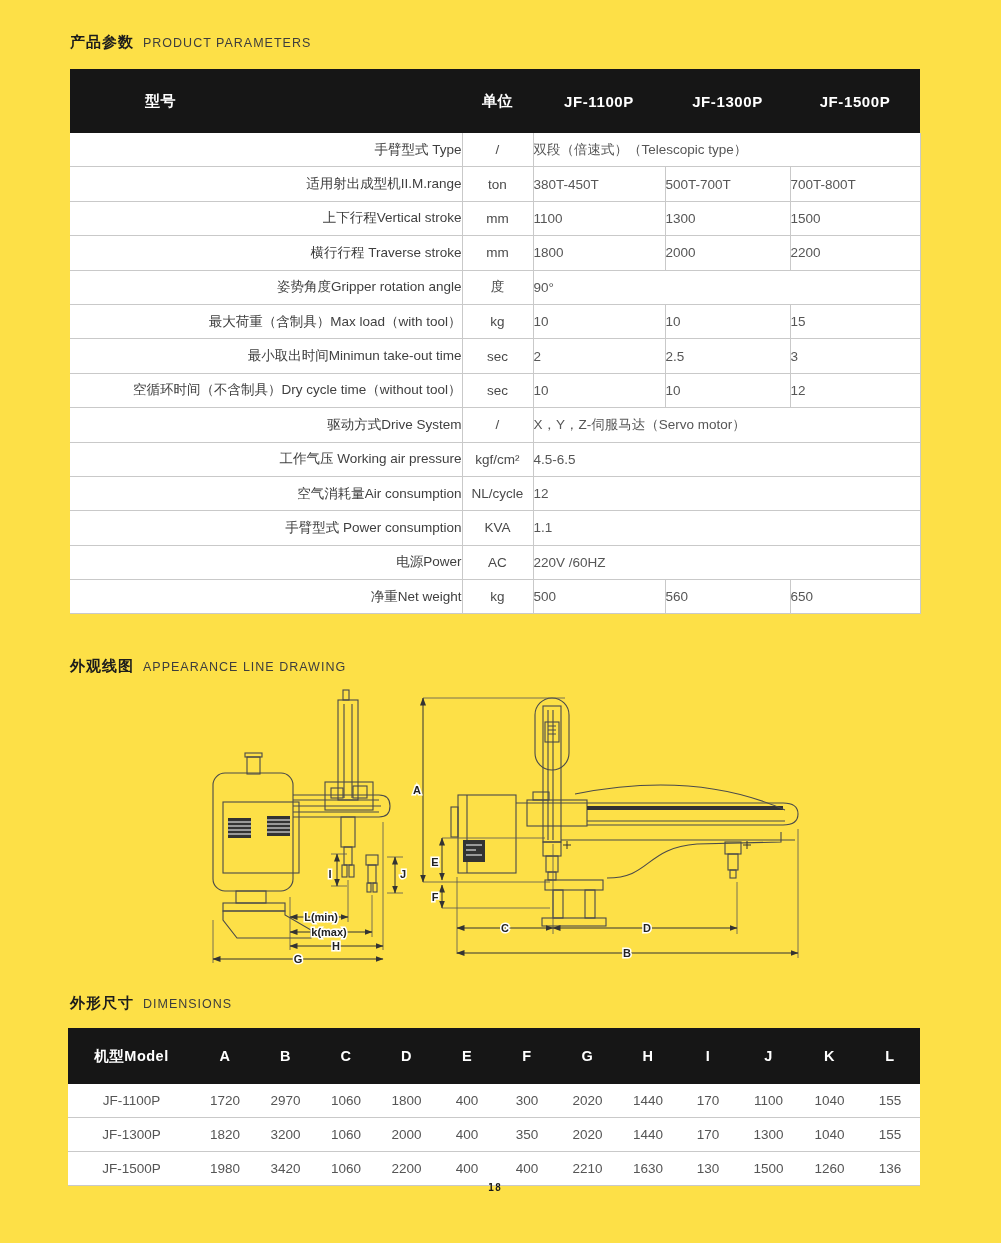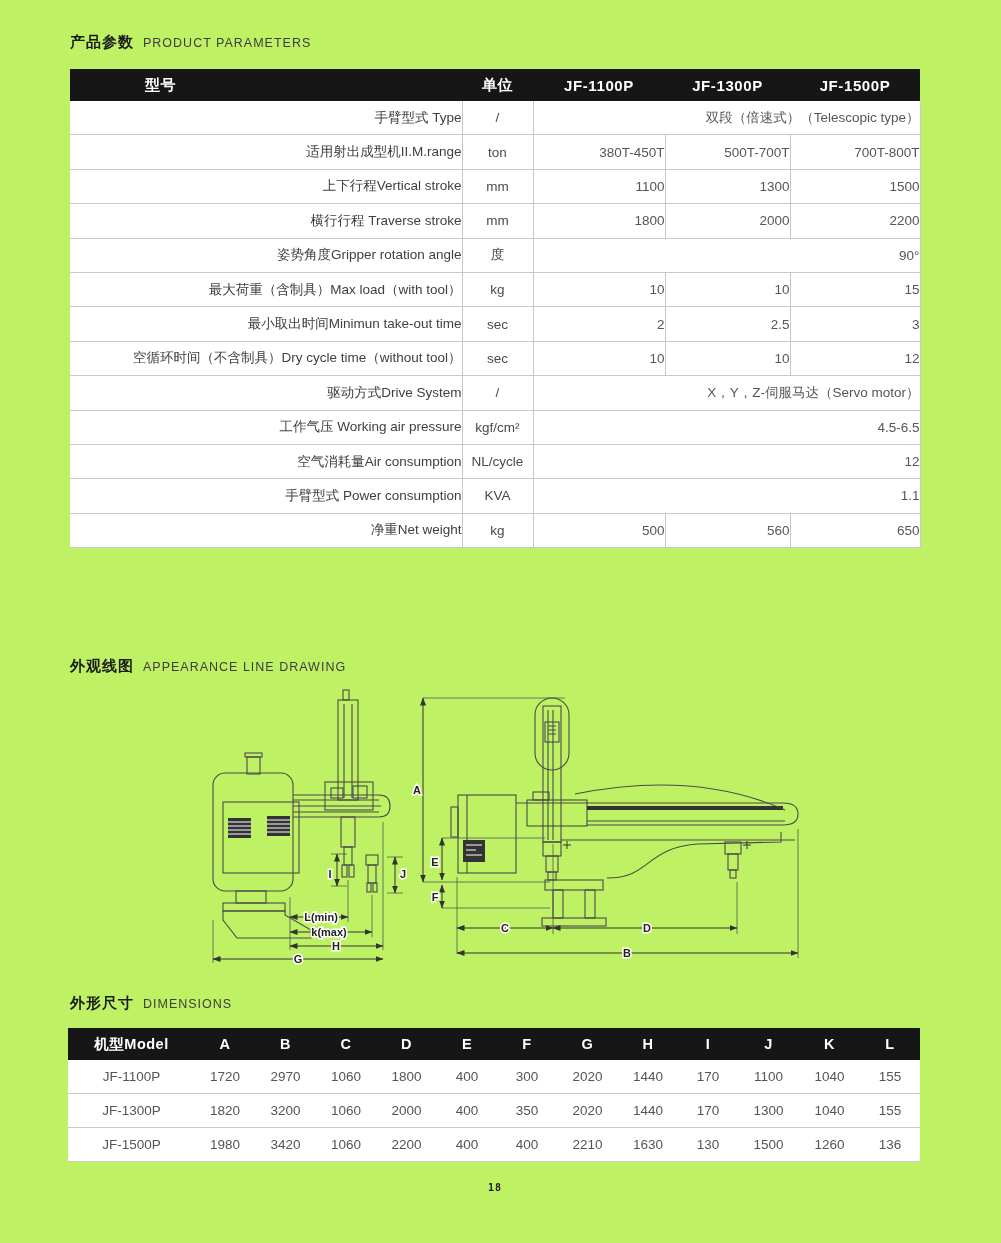--- a/index.html
+++ b/index.html
@@ -1,33 +1,33 @@
 <!DOCTYPE html>
 <html><head>
 <meta charset="utf-8">
 <style>
   html,body{margin:0;padding:0;background:#fff;}
-  .page{position:relative;width:1001px;height:1243px;background:#bef264;overflow:hidden;
+  .page{position:relative;width:1001px;height:1243px;background:#fde047;overflow:hidden;
         font-family:"Liberation Sans","DejaVu Sans",sans-serif;}
   .sec-title{position:absolute;left:70px;white-space:nowrap;}
   .sec-title .zh{font-size:15px;font-weight:bold;color:#1c1c1c;letter-spacing:1px;}
   .sec-title .en{font-size:12.5px;color:#3d3d3d;margin-left:9px;letter-spacing:1px;}
 
   table.spec{position:absolute;left:70px;top:69px;width:850px;border-collapse:collapse;table-layout:fixed;}
   table.spec thead th{background:#161616;color:#ffffff;height:32px;font-size:15px;font-weight:bold;
-        letter-spacing:.6px;padding:0;text-align:center;}
+        letter-spacing:.6px;padding:16px;text-align:center;}
   table.spec thead th.model-h{text-align:left;padding-left:75px;}
   table.spec tbody td{height:33.4px;padding:0;font-size:13.5px;border-bottom:1px solid #c9c9c9;background:#fff;}
   td.lbl{text-align:right;padding-left:12px !important;color:#3f3f3f;}
   td.unit{border-left:1px solid #c9c9c9;border-right:1px solid #c9c9c9;text-align:center;color:#4a4a4a;}
-  td.val{text-align:right;color:#565656;border-right:1px solid #c9c9c9;}
+  td.val{text-align:left;color:#565656;border-right:1px solid #c9c9c9;}
 
   table.dims{position:absolute;left:68px;top:1028px;width:852px;border-collapse:collapse;table-layout:fixed;}
   table.dims thead th{background:#161616;color:#fff;height:32px;font-size:14.5px;font-weight:bold;
-        letter-spacing:.5px;padding:0;text-align:center;}
+        letter-spacing:.5px;padding:12px;text-align:center;}
   table.dims tbody td{height:33px;padding:0;font-size:13.5px;color:#555;text-align:center;
         border-bottom:1px solid #c9c9c9;background:#fff;}
 
   .drawing{position:absolute;left:95px;top:682px;width:745px;height:295px;}
   .drawing svg{display:block;}
   .pageno{position:absolute;left:70px;top:1182px;width:850px;text-align:center;
         font-family:"DejaVu Sans Mono",monospace;font-size:10px;font-weight:bold;color:#1a1a1a;letter-spacing:1px;}
 
   .mline{stroke:#4a4a4a;stroke-width:1.1;fill:none;}
   .mfill{fill:#333;stroke:none;}
@@ -127,20 +127,25 @@
       </tr>
       <tr>
         <td class="lbl">空气消耗量Air consumption</td>
         <td class="unit">NL/cycle</td>
         <td class="val" colspan="3">12</td>
       </tr>
       <tr>
         <td class="lbl">手臂型式 Power consumption</td>
         <td class="unit">KVA</td>
         <td class="val" colspan="3">1.1</td>
+      </tr>
+      <tr>
+        <td class="lbl">电源Power</td>
+        <td class="unit">AC</td>
+        <td class="val" colspan="3">220V /60HZ</td>
       </tr>
       <tr>
         <td class="lbl">净重Net weight</td>
         <td class="unit">kg</td>
         <td class="val">500</td>
         <td class="val">560</td>
         <td class="val">650</td>
       </tr>
     </tbody>
   </table>

